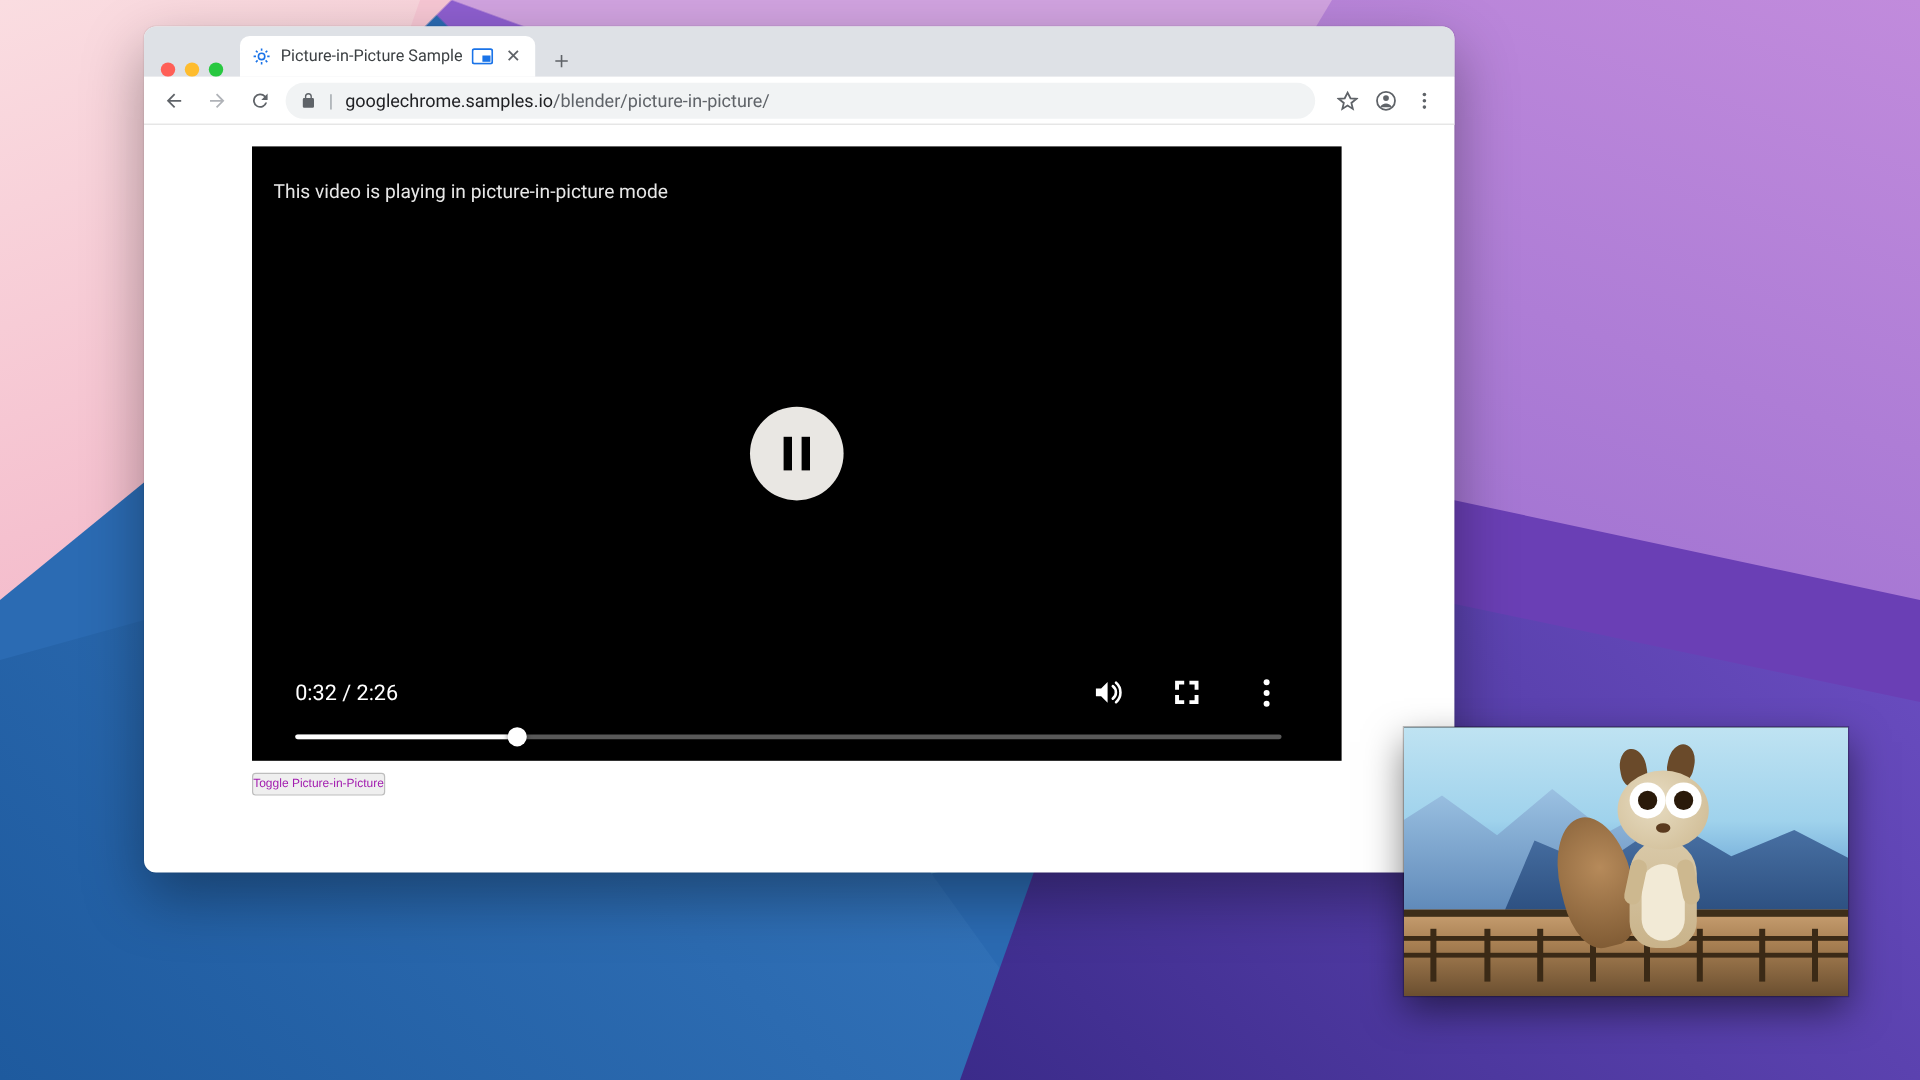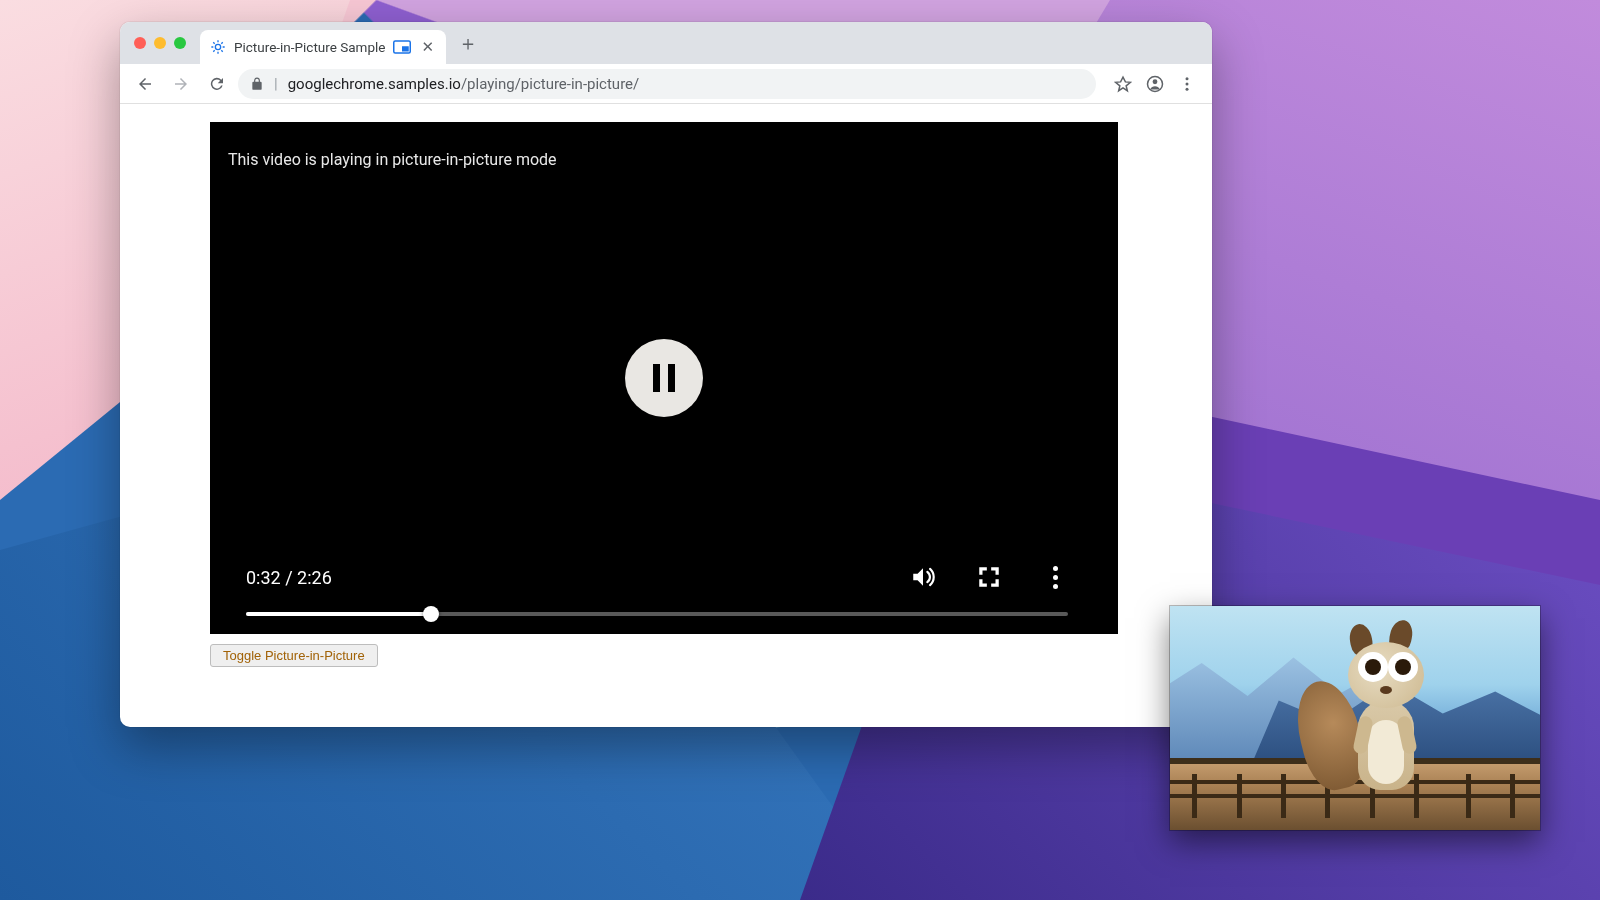--- a/index.html
+++ b/index.html
@@ -31,21 +31,21 @@
     border-radius: 10px;
     box-shadow: 0 20px 50px rgba(0,0,0,.35), 0 0 0 1px rgba(0,0,0,.05);
     display: flex; flex-direction: column;
   }
 
   
   .tabstrip {
     height: 42px;
     background: #dee1e6;
     border-radius: 10px 10px 0 0;
-    display: flex; align-items: center;
+    display: flex; align-items: flex-end;
     padding: 0 8px;
     gap: 8px;
   }
   .traffic { display:flex; gap:8px; padding-left:6px; padding-right:6px;}
   .dot { width:12px; height:12px; border-radius:50%; }
   .dot.red{background:#ff5f57;} .dot.yellow{background:#febc2e;} .dot.green{background:#28c840;}
   .tab {
     background:#fff; height:34px; margin-top:8px;
     border-radius:8px 8px 0 0;
     display:flex; align-items:center; gap:8px;
@@ -104,23 +104,23 @@
   .ctrl-icons{display:flex; align-items:center; gap:40px;}
   .ci{width:26px;height:26px; display:flex; align-items:center; justify-content:center; cursor:pointer; color:#fff;}
   .ci svg{width:26px;height:26px;fill:currentColor;}
   .kebab{display:flex; flex-direction:column; gap:4px;}
   .kebab span{width:5px;height:5px;border-radius:50%;background:#fff;}
   .progress{position:relative; height:4px; background:rgba(255,255,255,.35); border-radius:2px;}
   .progress .fill{position:absolute; left:0; top:0; bottom:0; width:22.5%; background:#fff; border-radius:2px;}
   .progress .thumb{position:absolute; top:50%; left:22.5%; transform:translate(-50%,-50%); width:16px; height:16px; border-radius:50%; background:#fff; box-shadow:0 0 4px rgba(0,0,0,.5);}
 
   .toggle-btn{
-    margin-top:10px; display:inline-block; font-size:13px; color:#a16207;
+    margin-top:10px; display:inline-block; font-size:10px; color:#a21caf;
     background:#efefef; border:1px solid #bdbdbd; border-radius:3px;
-    padding:3px 12px; cursor:pointer;
+    padding:3px 0; cursor:pointer;
   }
 
   
   .pip {
     position:absolute; right:60px; bottom:70px;
     width:370px; height:224px;
     box-shadow:0 12px 30px rgba(0,0,0,.5), 0 0 0 1px rgba(0,0,0,.25);
     background:#000; overflow:hidden;
   }
   .pip .sky{position:absolute; inset:0; background:linear-gradient(180deg,#bfe3f2 0%, #9fd2ec 35%, #6fa9d7 55%, #3c6fa8 70%, #2a4c7a 80%);}
@@ -205,21 +205,21 @@
         </svg>
     </div>
     <div class="omnibox">
       <span class="lock">
         <svg width="14" height="14" viewBox="0 0 24 24" fill="#5f6368">
             <path d="M18 8h-1V6a5 5 0 0 0-10 0v2H6a2 2 0 0 0-2 2v10a2 2 0 0 0 2 2h12a2 2 0 0 0 2-2V10a2 2 0 0 0-2-2zM9 6a3 3 0 0 1 6 0v2H9V6z"></path>
           </svg>
       </span>
       <span class="sep">|</span>
       <span>
-        <span class="url-host">googlechrome.samples.io</span><span class="url-path">/playing/picture-in-picture/</span>
+        <span class="url-host">googlechrome.samples.io</span><span class="url-path">/blender/picture-in-picture/</span>
       </span>
     </div>
     <div class="right-icons">
       <div class="tbtn">
         <svg viewBox="0 0 24 24">
             <path fill="none" stroke="#5f6368" stroke-width="2" d="M12 17.3 6.2 21l1.6-6.6L2 9.8l6.8-.6L12 3l3.2 6.2 6.8.6-5.8 4.6L17.8 21z"></path>
           </svg>
       </div>
       <div class="tbtn">
         <svg viewBox="0 0 24 24">

